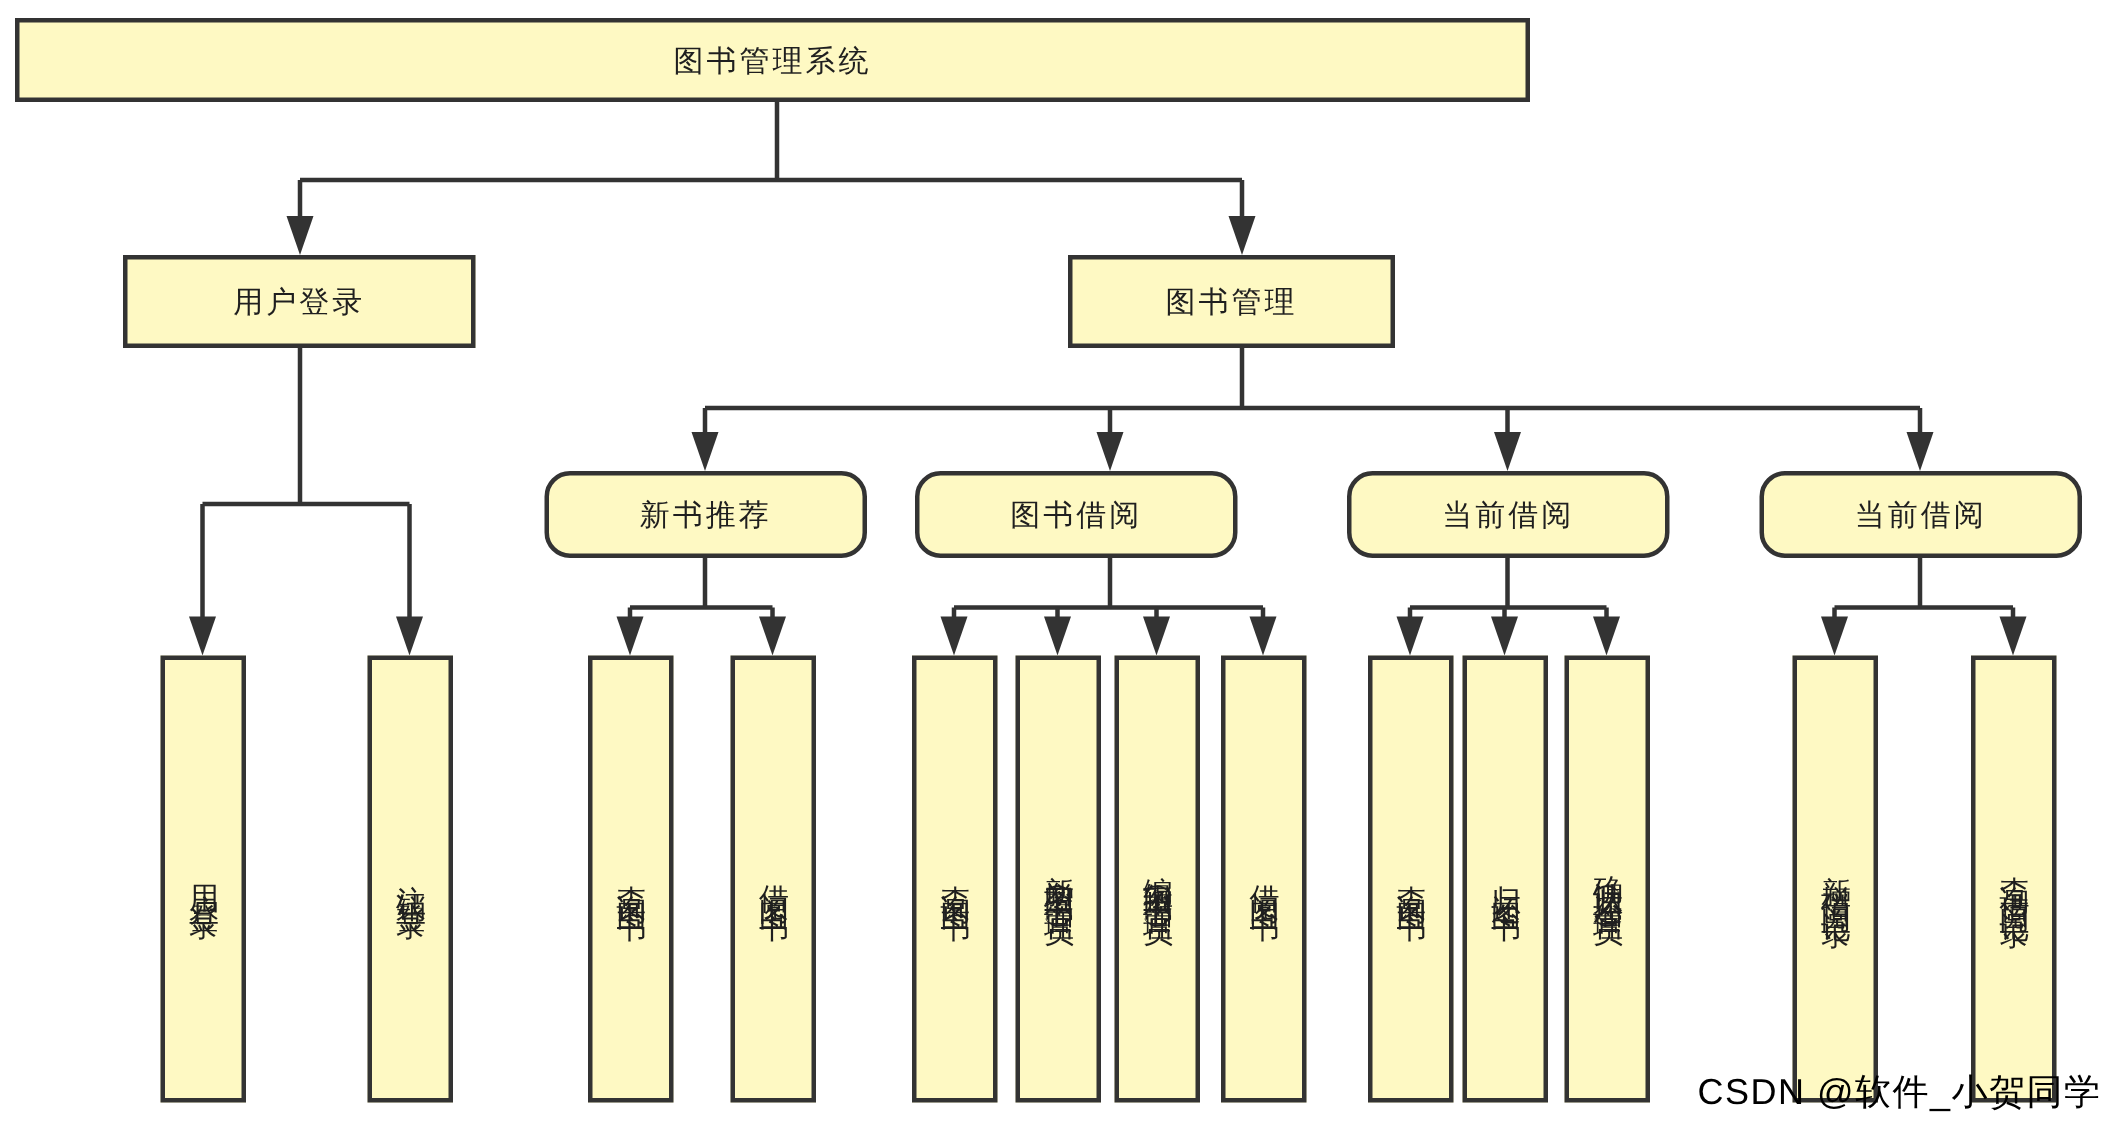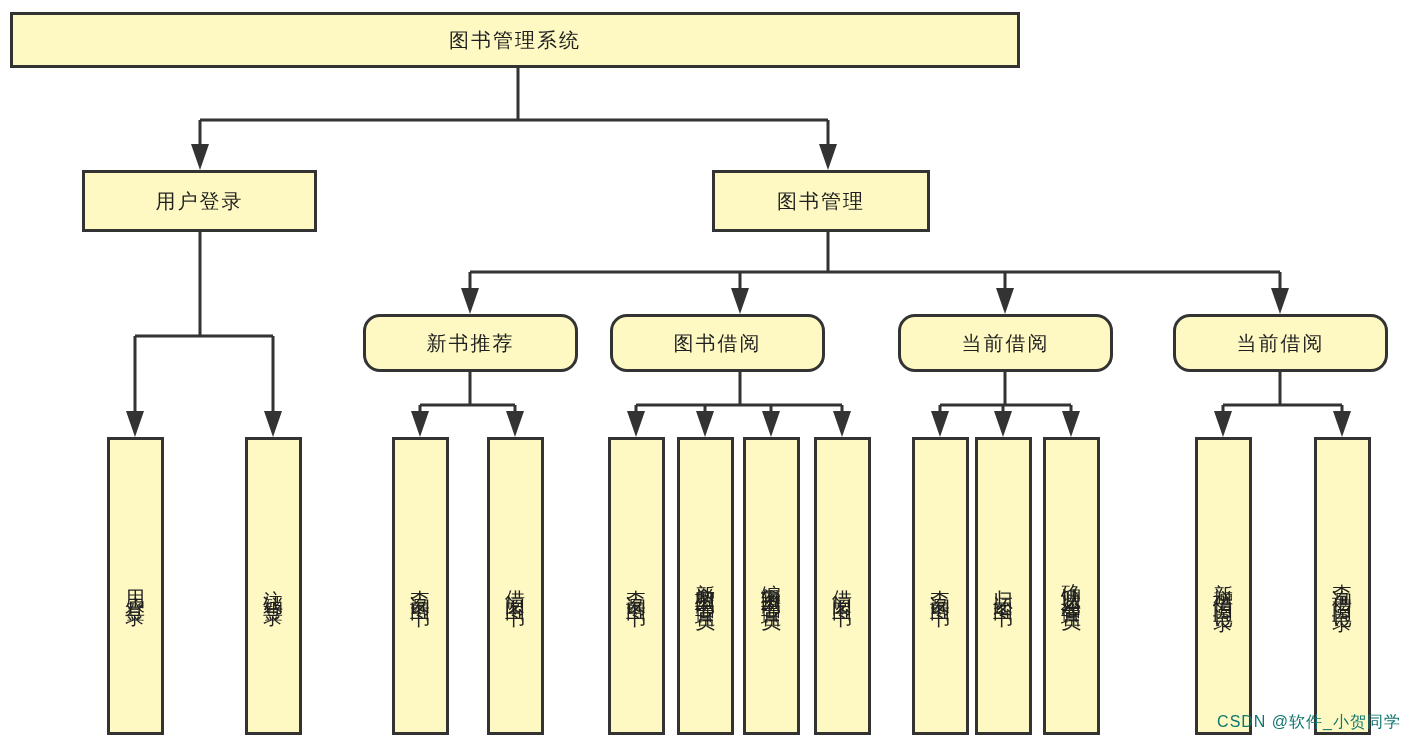--- a/index.html
+++ b/index.html
@@ -46,22 +46,22 @@
     letter-spacing: 6px;
     line-height: 1;
   }
   .vlabel.long {
     letter-spacing: 4px;
   }
   .watermark {
     position: absolute;
     right: 4px;
     top: 712px;
-    font-size: 16px;
-    color: #0f766e;
+    font-size: 24px;
+    color: #000000;
     letter-spacing: 1px;
     white-space: nowrap;
   }
   
   .n-root          { left: 10px;  top: 12px;  width: 1010px; height: 56px; }
   .n-user-login    { left: 82px;  top: 170px; width: 235px;  height: 62px; }
   .n-book-mgmt     { left: 712px; top: 170px; width: 218px;  height: 62px; }
   .n-l3            { top: 314px; width: 215px; height: 58px; border-radius: 17px; }
   .n-nbr           { left: 363px; }
   .n-bb            { left: 610px; text-align: right; }

